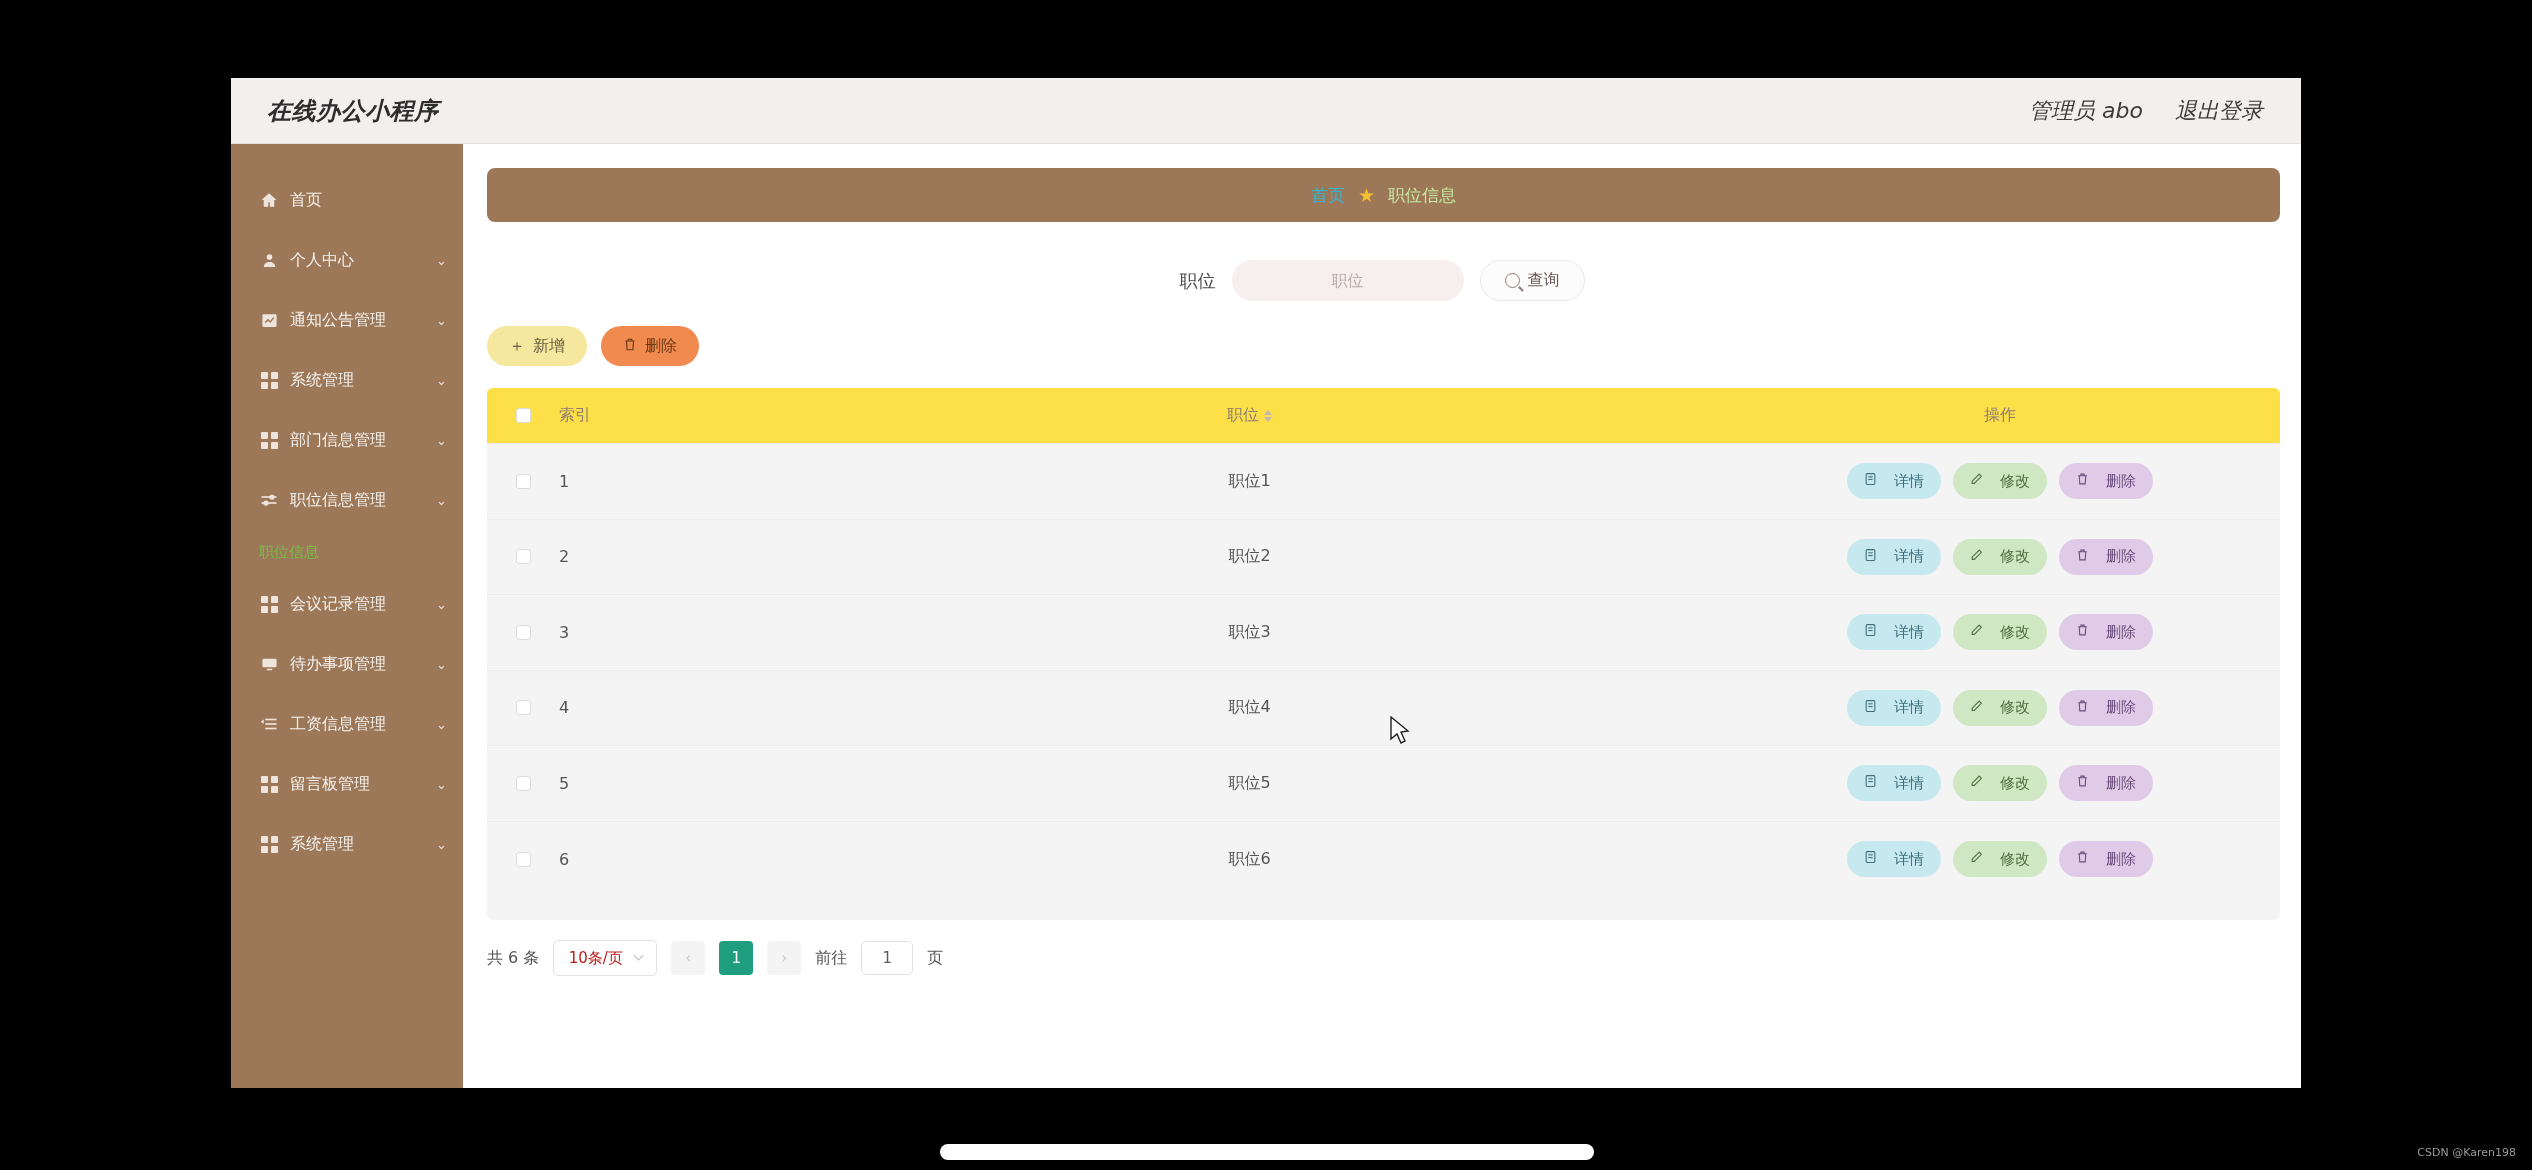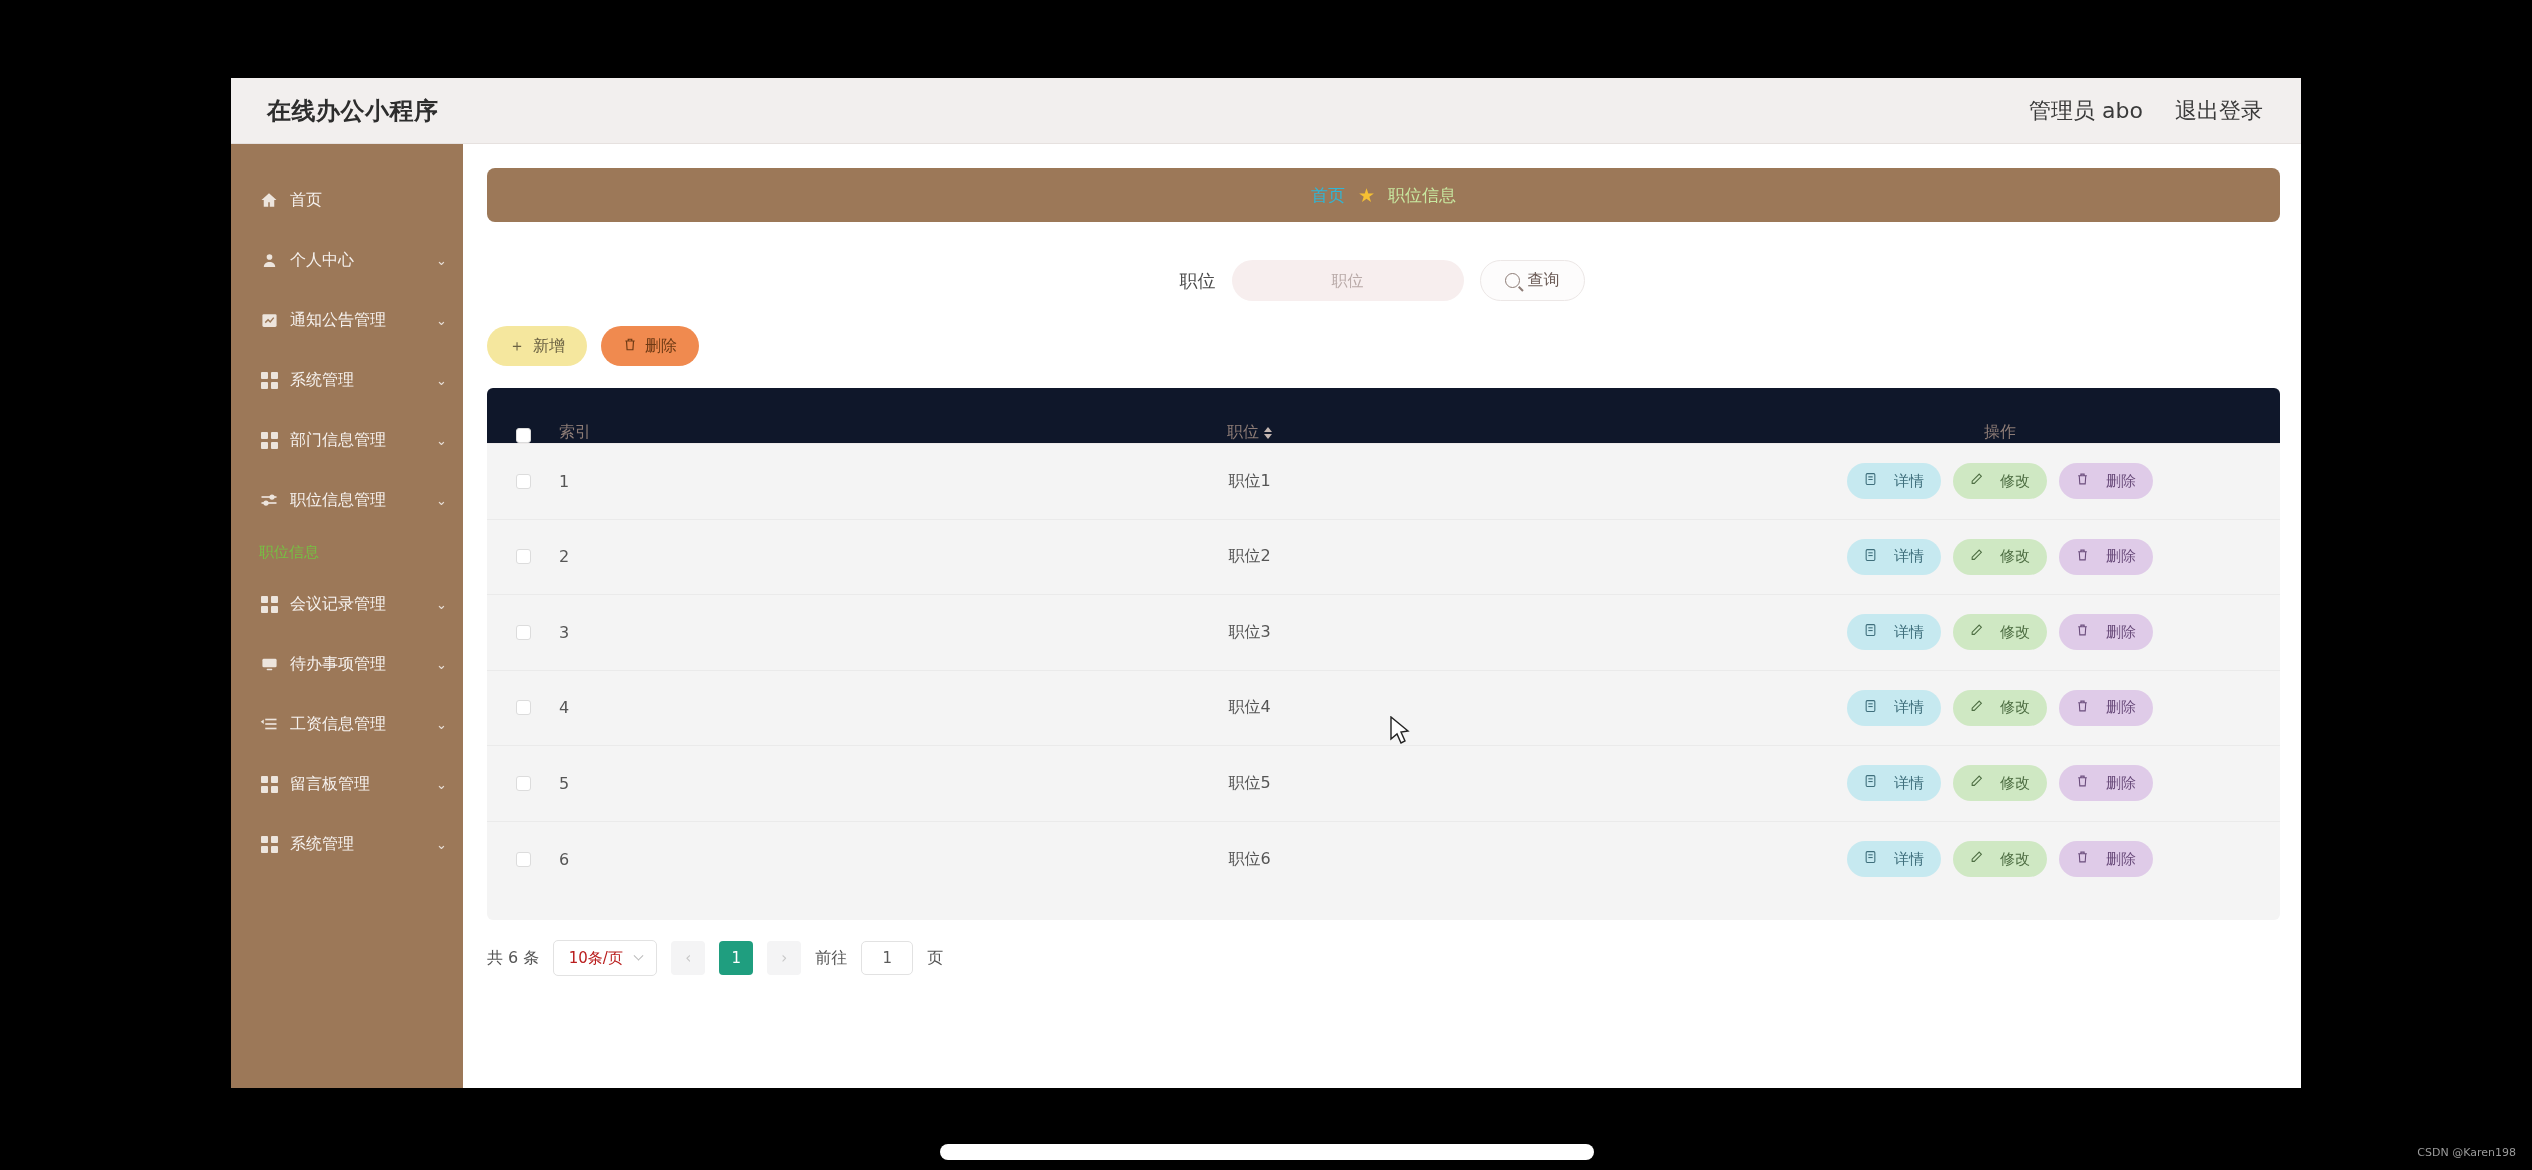--- a/index.html
+++ b/index.html
@@ -26,20 +26,21 @@
 
   
   #app-header {
     position: absolute; left: 0; top: 0;
     width: 100%; height: 66px;
     background: #f2efee;
     display: flex; align-items: center;
     justify-content: space-between;
     padding: 0 38px 0 36px;
     border-bottom: 1px solid #e6e1df;
+    font-style: italic;
   }
   #app-title {
     font-size: 24px; font-weight: 700; color: #2d2d2d;
     letter-spacing: 0.5px;
   }
   #header-right { display: flex; align-items: center; gap: 32px; }
   #header-right .hdr-link {
     font-size: 22px; color: #3a3a3a; cursor: pointer; white-space: nowrap;
   }
 
@@ -161,23 +162,23 @@
 
   
   #table-card {
     position: absolute; left: 24px; top: 244px;
     width: 1793px; height: 532px;
     background: #f4f4f4;
     border-radius: 6px;
     overflow: hidden;
   }
   #table-head {
-    display: flex; align-items: flex-end;
+    display: flex; align-items: center;
     height: 56px;
-    background: #0f172a;
+    background: #fde047;
     border-bottom: 1px solid #edeaea;
     font-size: 16px; color: #8d7c76;
   }
   .col-check { width: 72px; display: flex; align-items: center; justify-content: center; flex: 0 0 auto; }
   .col-index { width: 220px; flex: 0 0 auto; }
   .col-name  { flex: 1 1 auto; text-align: center; }
   .col-ops   { width: 560px; flex: 0 0 auto; text-align: center; }
 
   .tbl-check {
     width: 15px; height: 15px;

